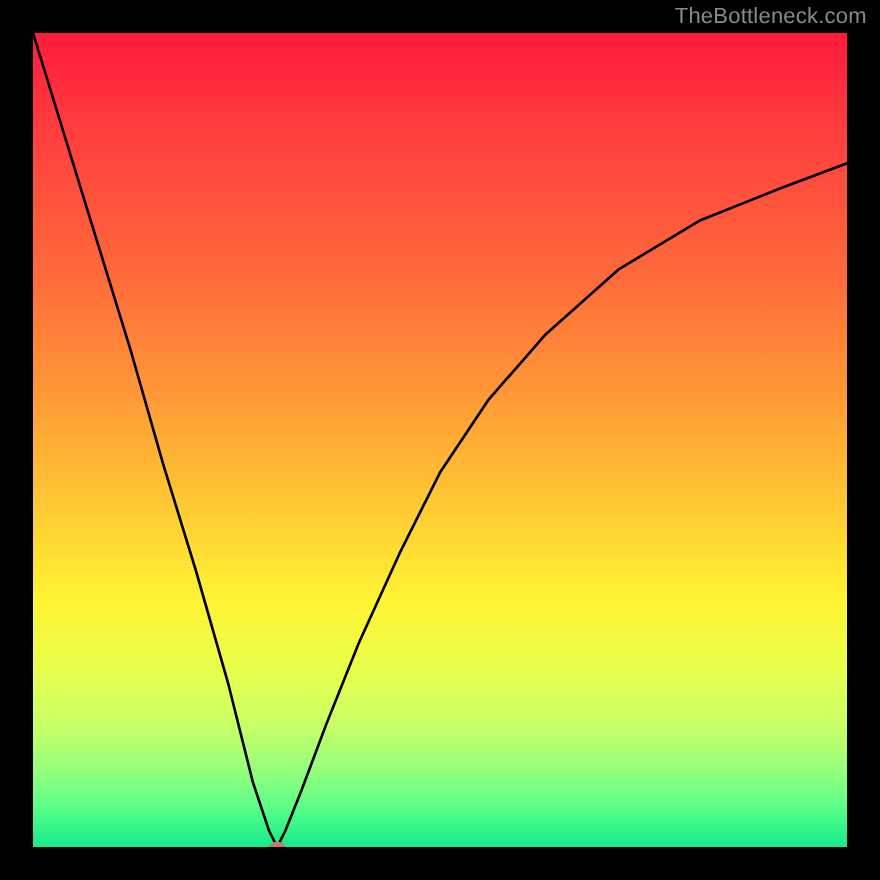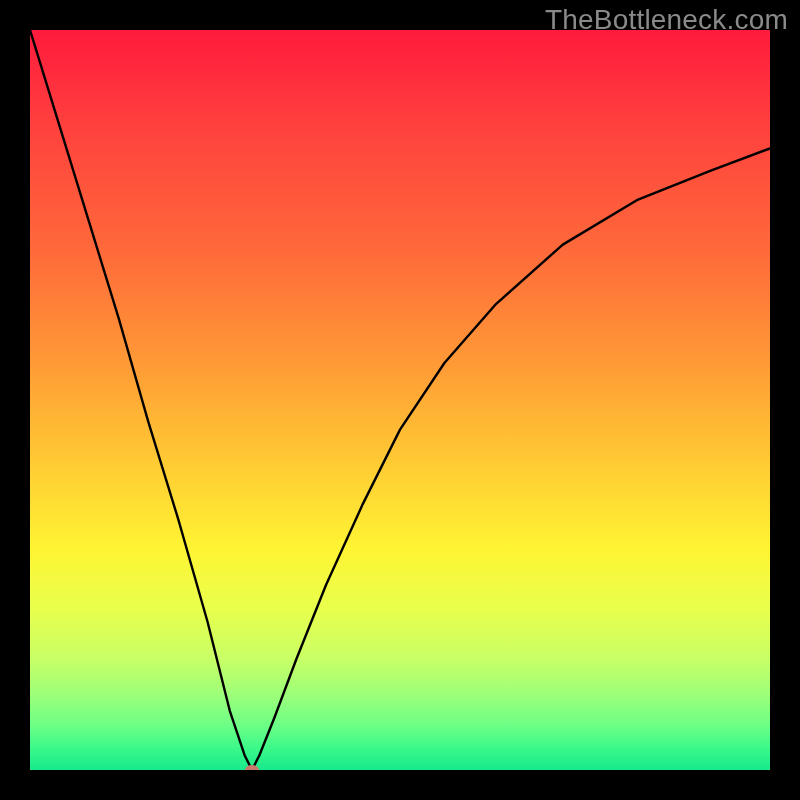--- a/index.html
+++ b/index.html
@@ -15,21 +15,21 @@
     position: relative;
     width: 800px;
     height: 800px;
     background: #000;
   }
   .watermark {
     position: absolute;
     top: 4px;
     right: 12px;
     color: #8a8a8a;
-    font-size: 28px;
+    font-size: 20px;
     font-weight: 500;
     letter-spacing: 0.2px;
     z-index: 50;
     text-align: center;
   }
   .plot-area {
     position: absolute;
     left: 30px;
     top: 30px;
     width: 740px;

